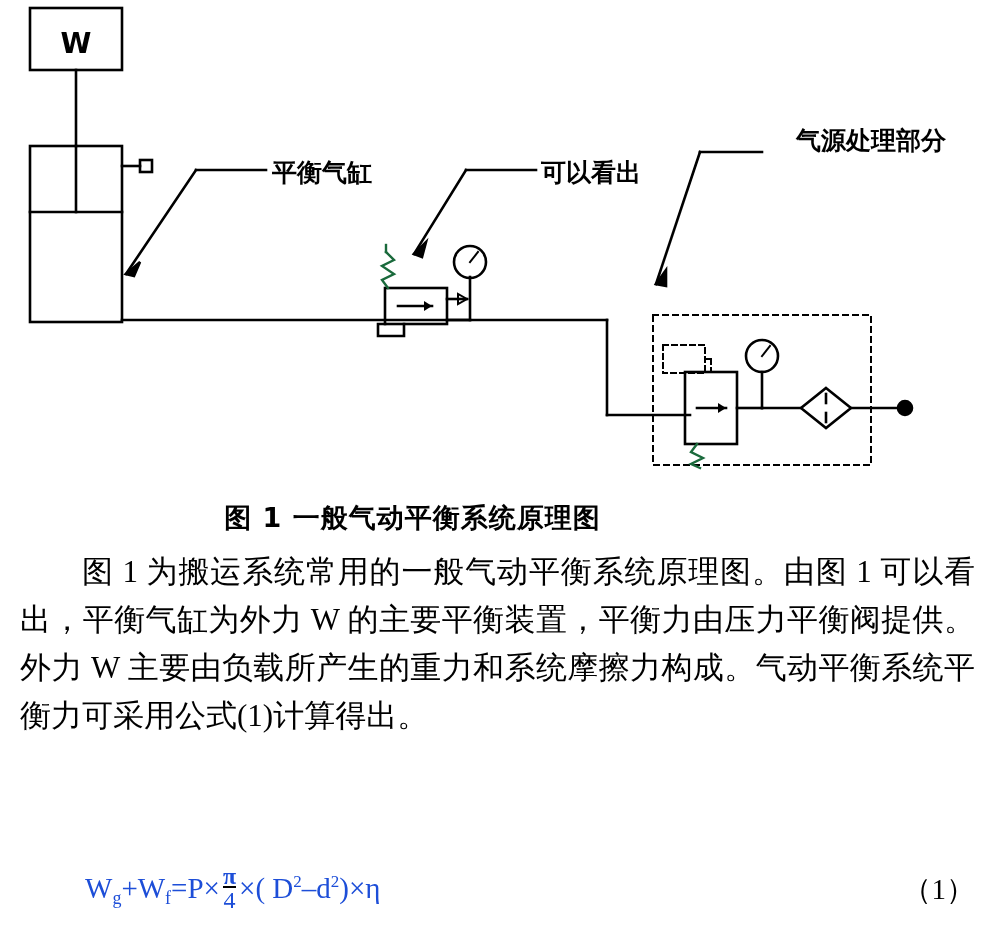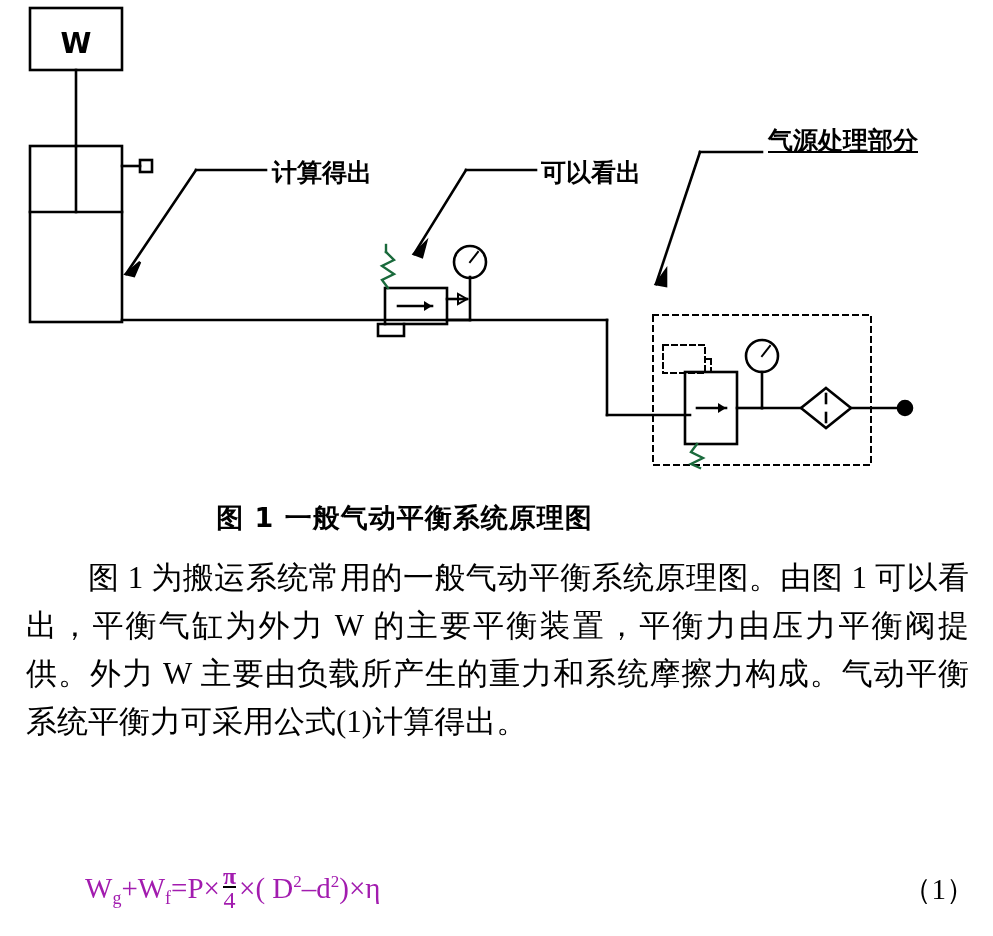--- a/index.html
+++ b/index.html
@@ -5,31 +5,31 @@
   html,body{margin:0;padding:0;background:#ffffff;}
   body{width:993px;height:936px;position:relative;font-family:"Liberation Serif",serif;color:#000;}
   #page{position:relative;width:993px;height:936px;overflow:hidden;}
 
   .fig-area{position:absolute;left:0;top:0;width:993px;height:490px;}
   .fig-area svg{display:block;}
 
   .lbl{position:absolute;font-family:"DejaVu Sans",sans-serif;font-weight:700;font-size:25px;line-height:1.18;color:#000;white-space:nowrap;}
   #lbl-cyl{left:272px;top:158px;}
   #lbl-valve{left:541px;top:158px;}
-  #lbl-air{left:768px;top:126px;text-align:right;text-decoration:underline;}
+  #lbl-air{left:796px;top:126px;text-align:right;}
   #lbl-air .l2{display:block;}
 
-  .cap{position:absolute;left:8px;width:793px;text-align:center;font-family:"DejaVu Sans",sans-serif;font-weight:700;font-size:27px;color:#000;}
+  .cap{position:absolute;left:16px;width:793px;text-align:center;font-family:"DejaVu Sans",sans-serif;font-weight:700;font-size:27px;color:#000;}
   #caption{top:500px;letter-spacing:1px;}
 
   #body-text{position:absolute;left:20px;top:548px;width:955px;font-family:"Liberation Serif",serif;font-size:31px;line-height:48px;color:#000;text-align:justify;}
-  #body-text p{margin:6px;text-indent:2em;}
+  #body-text p{margin:0;text-indent:2em;}
 
   #formula-row{position:absolute;left:0;top:868px;width:993px;height:68px;}
-  #formula{position:absolute;left:85px;top:0px;font-family:"Liberation Serif",serif;font-size:29px;color:#a21caf;white-space:nowrap;}
+  #formula{position:absolute;left:85px;top:0px;font-family:"Liberation Serif",serif;font-size:29px;color:#1d4ed8;white-space:nowrap;}
   #formula .sub{font-size:18px;vertical-align:sub;}
   #formula .sup{font-size:17px;vertical-align:super;}
   .frac{display:inline-block;vertical-align:middle;text-align:center;margin:0 3px;position:relative;top:-2px;}
   .frac .num{display:block;font-weight:700;font-size:24px;line-height:20px;}
   .frac .bar{display:block;border-top:2px solid #000;width:100%;}
   .frac .den{display:block;font-size:24px;line-height:24px;}
   #eqnum{position:absolute;right:18px;top:2px;font-family:"Liberation Serif",serif;font-size:29px;}
 </style>
 </head>
 <body>
@@ -110,21 +110,21 @@
         <path d="M414 254 L426 242 L422 257 Z" fill="#000" stroke="#000"></path>
 
         <line x1="762" y1="152" x2="700" y2="152"></line>
         <path d="M700 152 L656 284"></path>
         <path d="M656 284 L666 270 L666 286 Z" fill="#000" stroke="#000"></path>
       </g>
 
       <text x="76" y="53" text-anchor="middle" font-family="DejaVu Sans, sans-serif" font-size="28" font-weight="700" fill="#000">W</text>
     </svg>
 
-    <div class="lbl" id="lbl-cyl">计算得出</div>
+    <div class="lbl" id="lbl-cyl">平衡气缸</div>
     <div class="lbl" id="lbl-valve">可以看出</div>
     <div class="lbl" id="lbl-air">
       <span>气源处理部分</span>
     </div>
   </div>
 
   <div class="cap" id="caption">图 1  一般气动平衡系统原理图</div>
 
   <div id="body-text">
     <p>图 1 为搬运系统常用的一般气动平衡系统原理图。由图 1 可以看出，平衡气缸为外力 W 的主要平衡装置，平衡力由压力平衡阀提供。外力 W 主要由负载所产生的重力和系统摩擦力构成。气动平衡系统平衡力可采用公式(1)计算得出。</p>

